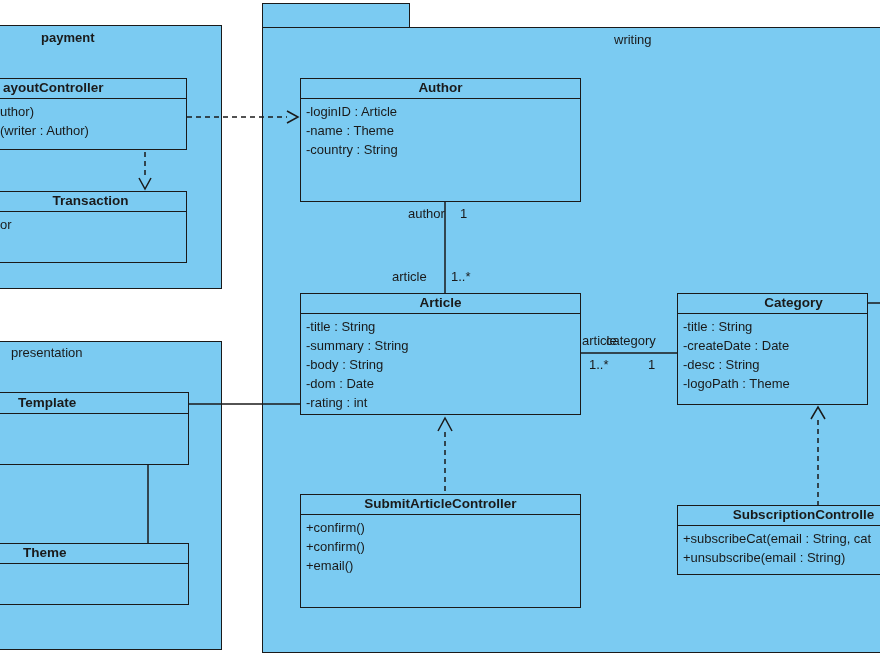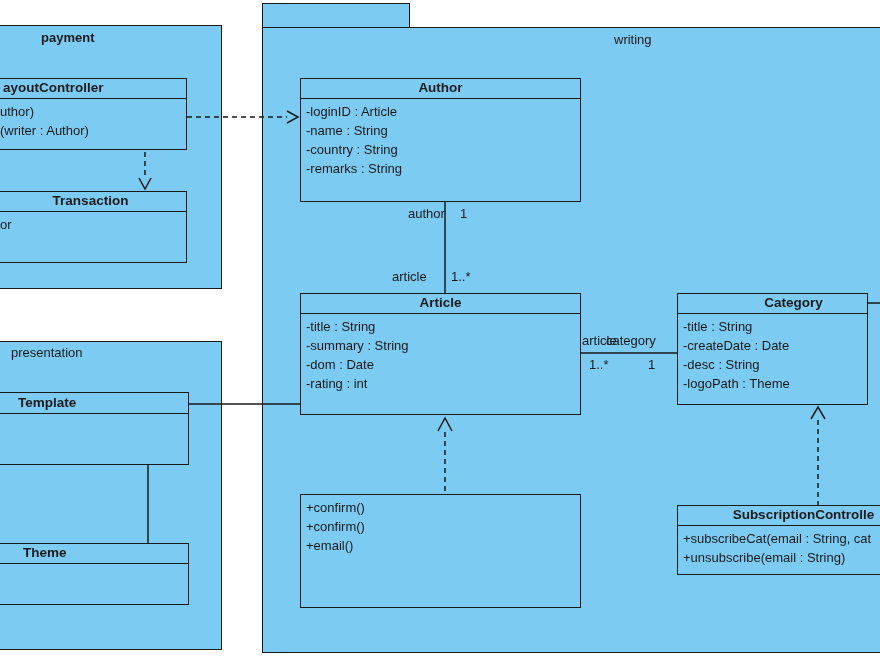--- a/index.html
+++ b/index.html
@@ -122,49 +122,50 @@
 
     <div class="member">or</div>
       </div>
   </div>
 
   <div class="cls" id="cls-author">
     <div class="cls-title">Author</div>
     <div class="cls-members">
 
     <div class="member">-loginID : Article</div>
-        <div class="member">-name : String</div>
+        <div class="member">-name : Theme</div>
         <div class="member">-country : String</div>
-        <div class="member">-remarks : String</div>
       </div>
   </div>
 
   <div class="cls" id="cls-article">
     <div class="cls-title">Article</div>
     <div class="cls-members">
 
     <div class="member">-title : String</div>
         <div class="member">-summary : String</div>
+        <div class="member">-body : String</div>
         <div class="member">-dom : Date</div>
         <div class="member">-rating : int</div>
       </div>
   </div>
 
   <div class="cls" id="cls-category">
     <div class="cls-title">Category</div>
     <div class="cls-members">
 
     <div class="member">-title : String</div>
         <div class="member">-createDate : Date</div>
         <div class="member">-desc : String</div>
         <div class="member">-logoPath : Theme</div>
       </div>
   </div>
 
   <div class="cls" id="cls-submit">
+    <div class="cls-title">SubmitArticleController</div>
     <div class="cls-members">
 
     <div class="member">+confirm()</div>
         <div class="member">+confirm()</div>
         <div class="member">+email()</div>
       </div>
   </div>
 
   <div class="cls" id="cls-subscription">
     <div class="cls-title">SubscriptionControlle</div>

